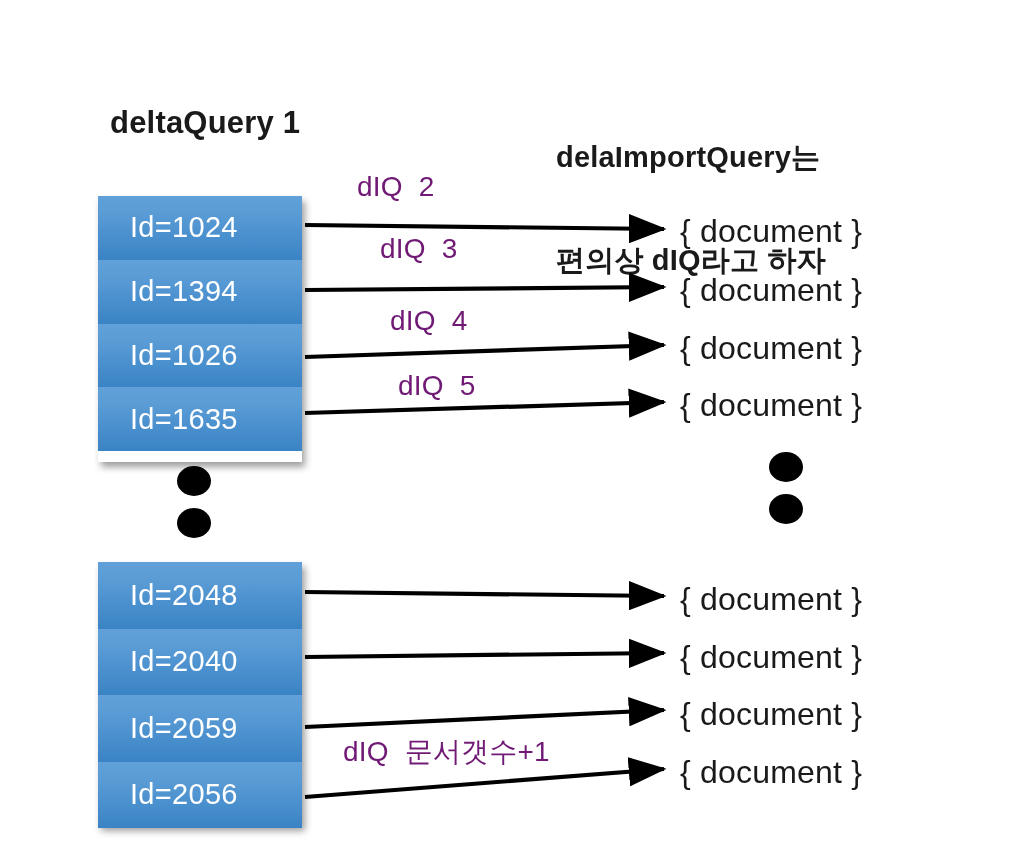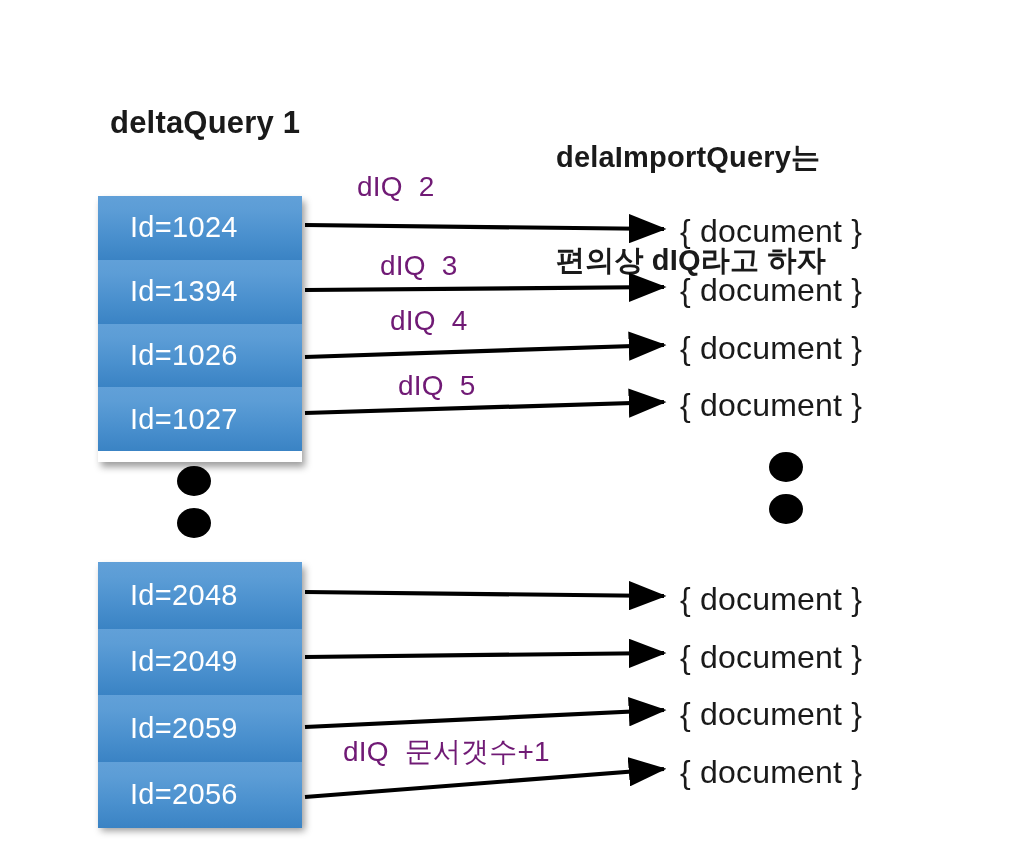--- a/index.html
+++ b/index.html
@@ -67,21 +67,21 @@
 
   
   .arrow-label{
     position:absolute;
     font-size:28px;
     color:#701a75;
     white-space:pre;
     letter-spacing:0.2px;
   }
   #lbl-2{left:357px;top:171px;}
-  #lbl-3{left:380px;top:250px;}
+  #lbl-3{left:380px;top:233px;}
   #lbl-4{left:390px;top:305px;}
   #lbl-5{left:398px;top:370px;}
   #lbl-last{left:343px;top:733px;}
 
   
   .doc{
     position:absolute;
     left:680px;
     font-size:32px;
     color:#1a1a1a;
@@ -123,30 +123,30 @@
     <div class="idbox">
       <span class="idtext">Id=1024</span>
     </div>
     <div class="idbox">
       <span class="idtext">Id=1394</span>
     </div>
     <div class="idbox">
       <span class="idtext">Id=1026</span>
     </div>
     <div class="idbox">
-      <span class="idtext">Id=1027</span>
+      <span class="idtext">Id=1635</span>
     </div>
   </div>
 
   <div class="stack" id="stack-bottom">
     <div class="idbox">
       <span class="idtext">Id=2048</span>
     </div>
     <div class="idbox">
-      <span class="idtext">Id=2049</span>
+      <span class="idtext">Id=2040</span>
     </div>
     <div class="idbox">
       <span class="idtext">Id=2059</span>
     </div>
     <div class="idbox">
       <span class="idtext">Id=2056</span>
     </div>
   </div>
 
   <div class="dots" id="dots-left">

